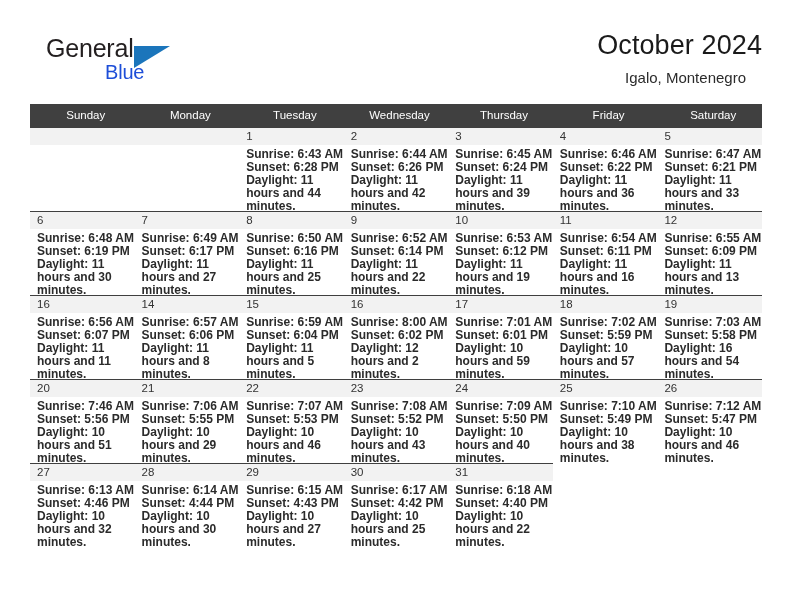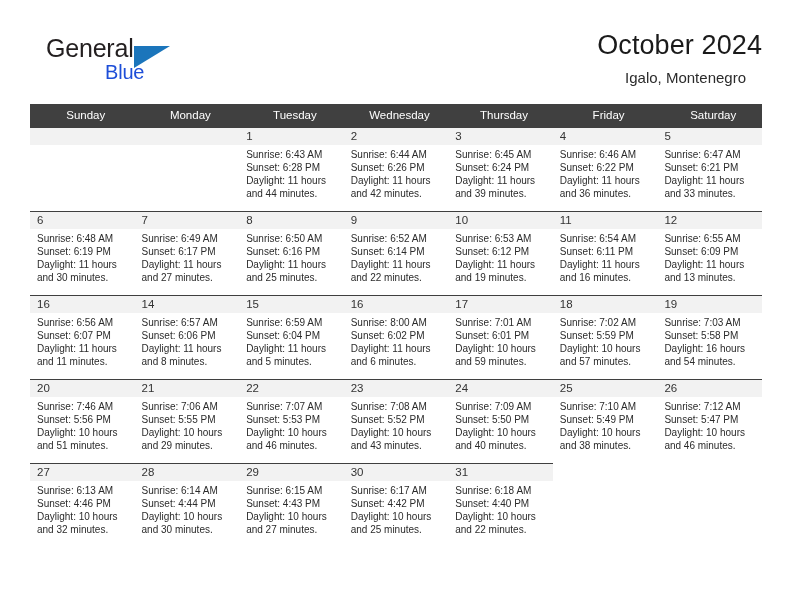--- a/index.html
+++ b/index.html
@@ -134,23 +134,24 @@
     background: #f2f2f2;
     height: 17px;
     line-height: 17px;
     padding-left: 7px;
     font-size: 11.5px;
     color: #333333;
   }
 
   .cell-lines {
     padding: 3px 6px 0 7px;
-    font-size: 10px;
+    font-size: 12px;
     line-height: 13.1px;
     color: #2b2b2b;
+    font-weight: bold;
   }
   .cell-lines div {
     white-space: nowrap;
   }
   .daylight-line {
     white-space: normal !important;
   }
 
   .cell-empty {
     height: 84px;
@@ -357,21 +358,21 @@
                 <div class="daylight-line">Daylight: 11 hours and 5 minutes.</div>
               </div>
             </div>
           </td>
           <td>
             <div class="cell-inner cell-filled">
               <div class="daynum-band">16</div>
               <div class="cell-lines">
                 <div>Sunrise: 8:00 AM</div>
                 <div>Sunset: 6:02 PM</div>
-                <div class="daylight-line">Daylight: 11 hours and 6 minutes.</div>
+                <div class="daylight-line">Daylight: 12 hours and 2 minutes.</div>
               </div>
             </div>
           </td>
           <td>
             <div class="cell-inner cell-filled">
               <div class="daynum-band">17</div>
               <div class="cell-lines">
                 <div>Sunrise: 7:01 AM</div>
                 <div>Sunset: 6:01 PM</div>
                 <div class="daylight-line">Daylight: 10 hours and 59 minutes.</div>

